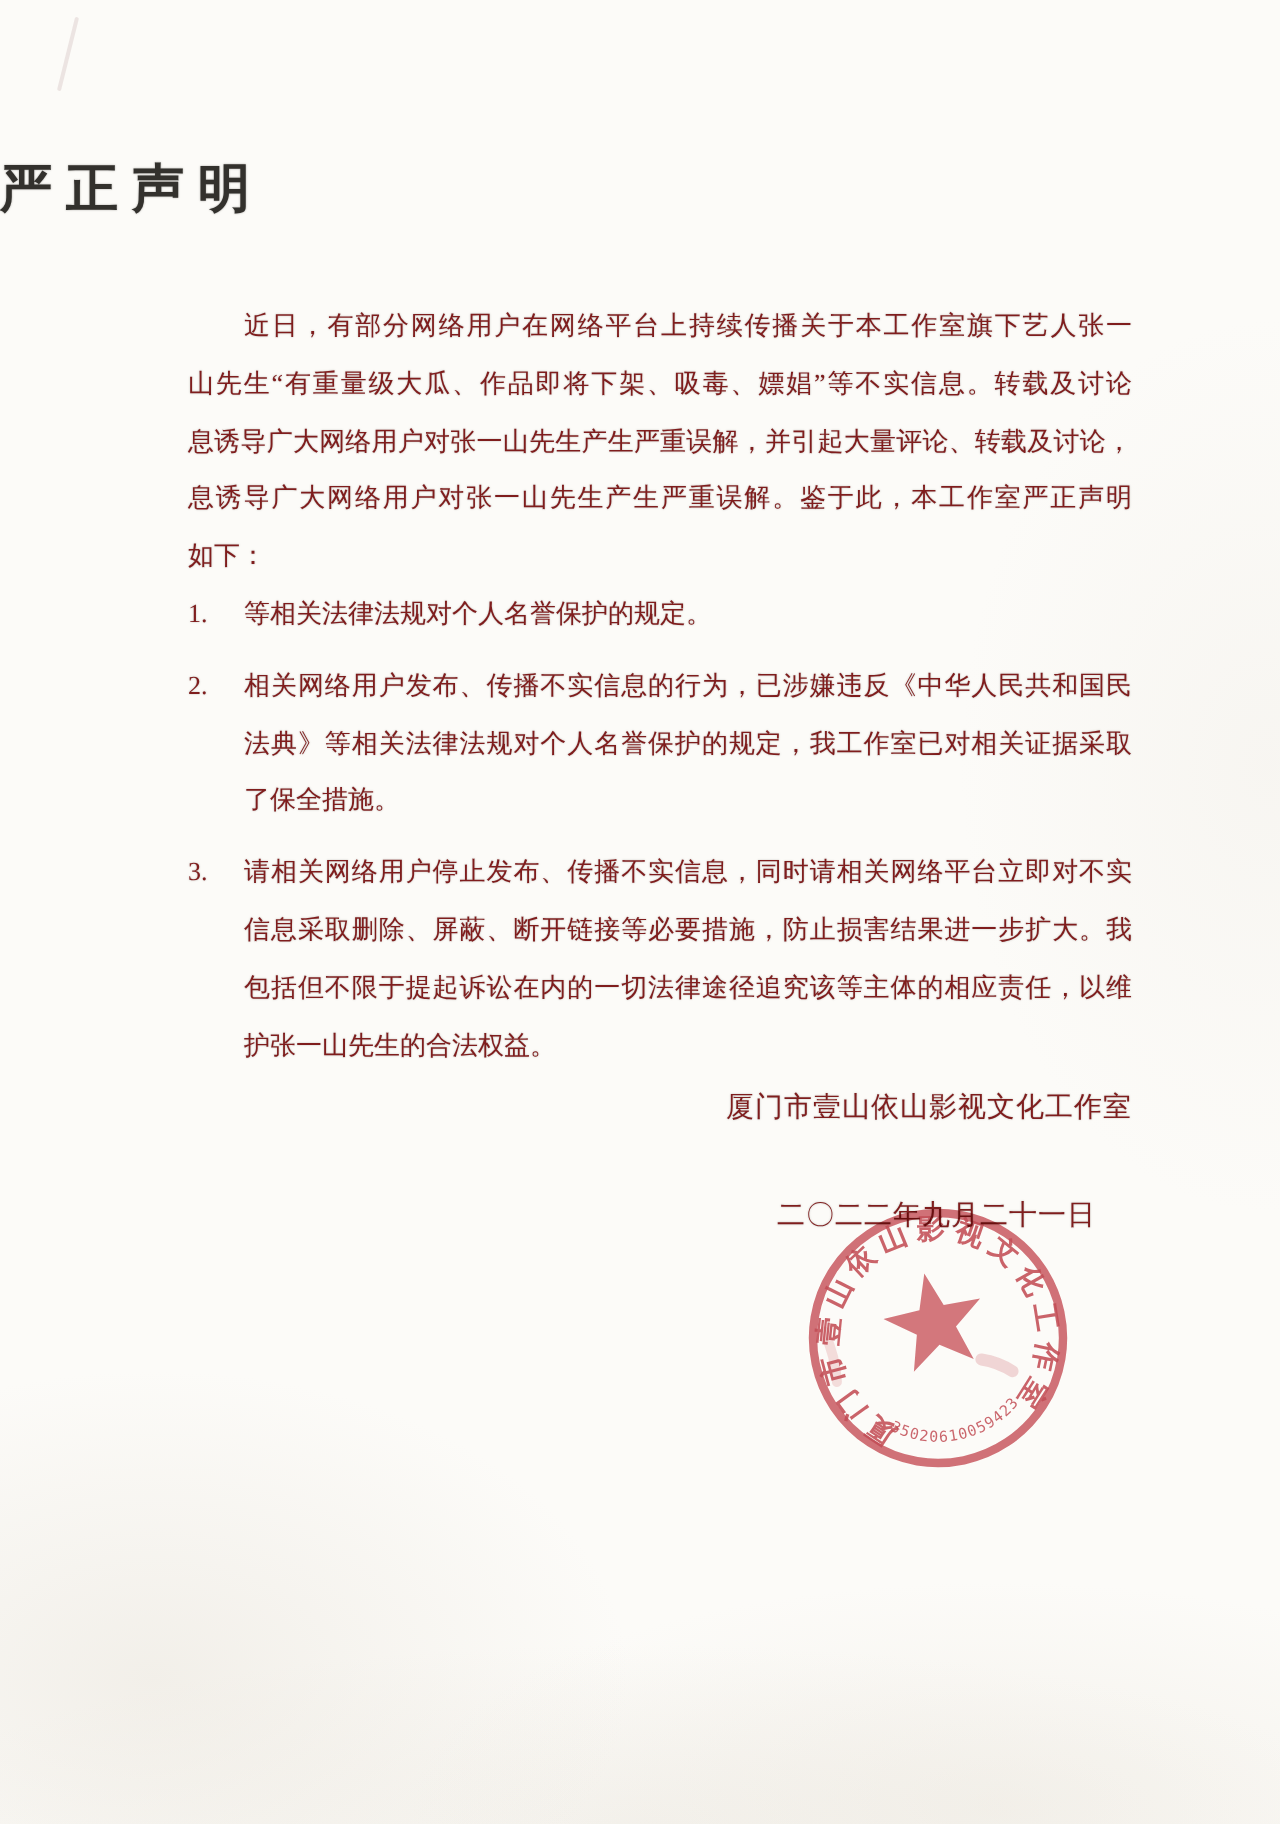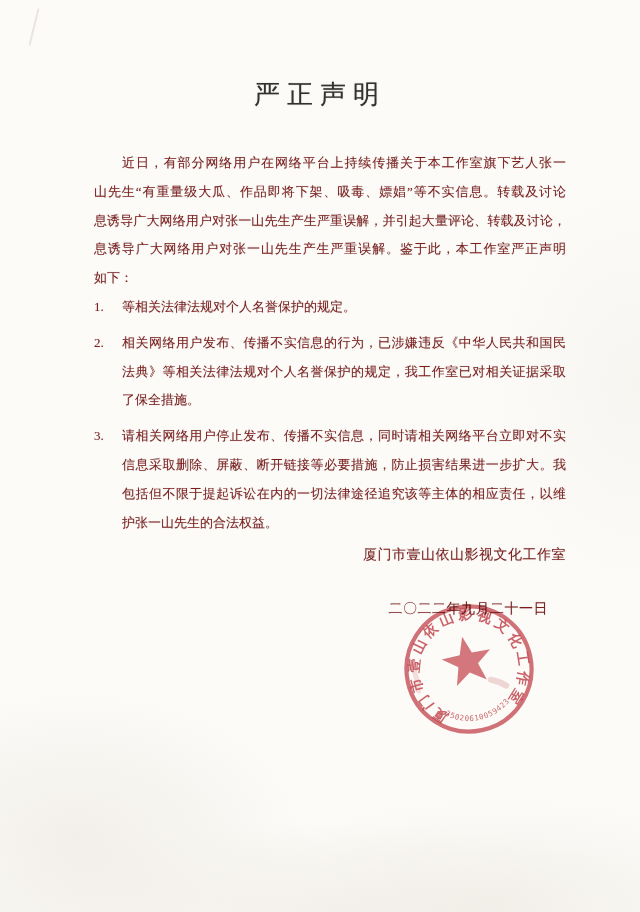--- a/index.html
+++ b/index.html
@@ -18,22 +18,22 @@
       #fcfbf8;
   }
   .crease{
     position:absolute;left:33px;top:8px;width:2px;height:38px;
     background:rgba(205,185,185,.35);
     transform:rotate(14deg);border-radius:2px;
   }
   .title{
     position:relative;
     margin:78px 0 0 0;
-    text-align:center;
-    font-size:26px;line-height:34px;font-weight:400;
+    text-align:left;
+    font-size:26px;line-height:34px;font-weight:700;
     letter-spacing:7px;
     color:#33312d;
     text-shadow:0 0 1px rgba(51,49,45,.45);
   }
   .doc{
     position:relative;
     margin:0 74px 0 94px; 
     color:#7f1d1d;
     font-size:13px;line-height:28.8px;
     text-shadow:0 0 1px rgba(64,62,58,.35);

